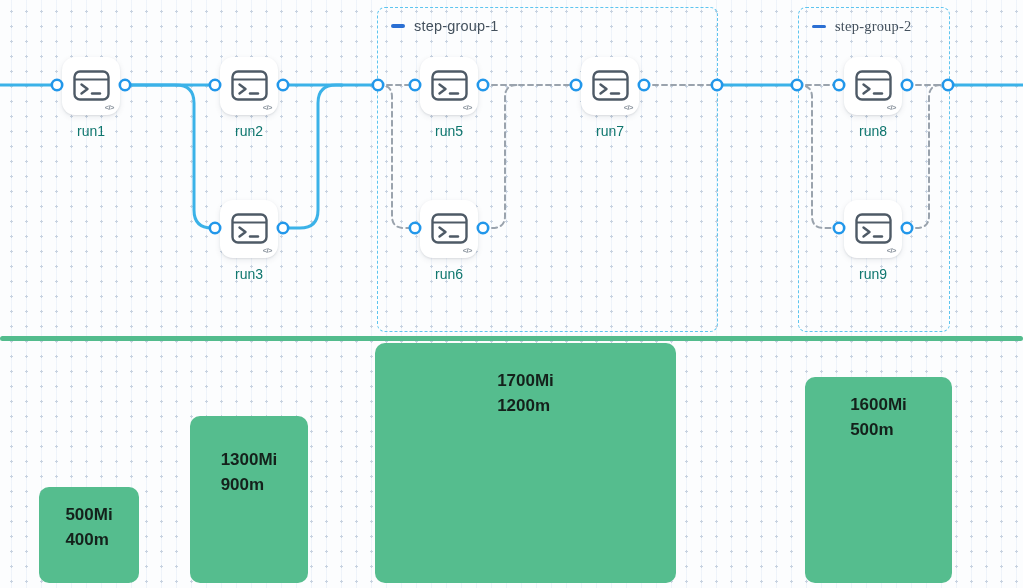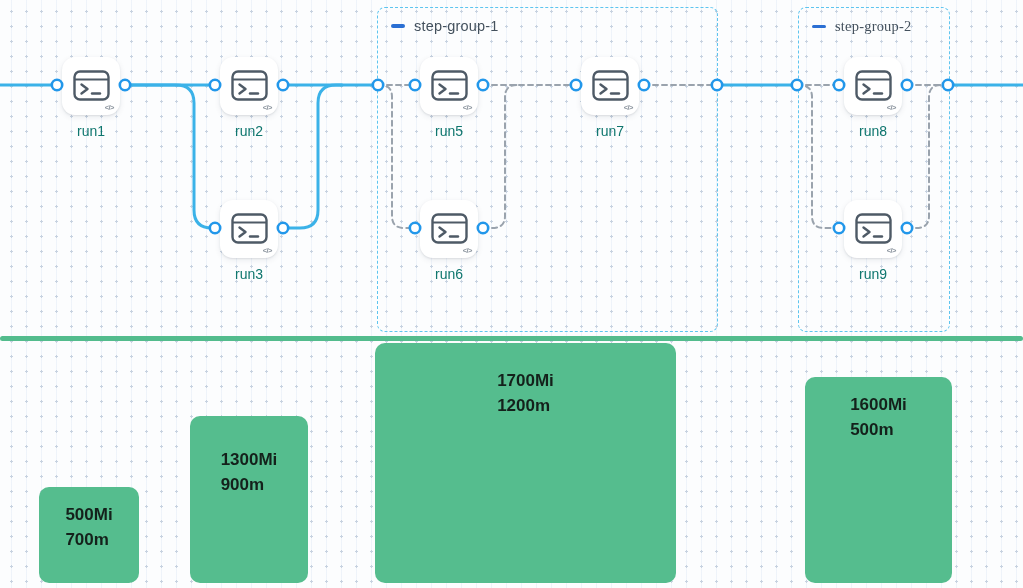--- a/index.html
+++ b/index.html
@@ -266,21 +266,21 @@
   <circle class="port" cx="839" cy="228" r="5.2"></circle>
   <circle class="port" cx="907" cy="228" r="5.2"></circle>
   <circle class="port" cx="948" cy="85" r="5.2"></circle>
 </svg>
 
 <div class="separator"></div>
 
 <div class="bar" style="left:39px; top:487px; width:100px; height:96px;">
   <div class="bar-label" style="padding-top:16px;">
     <div>500Mi</div>
-    <div>700m</div>
+    <div>400m</div>
   </div>
 </div>
 
 <div class="bar" style="left:190px; top:416px; width:118px; height:167px;">
   <div class="bar-label" style="padding-top:32px;">
     <div>1300Mi</div>
     <div>900m</div>
   </div>
 </div>
 

